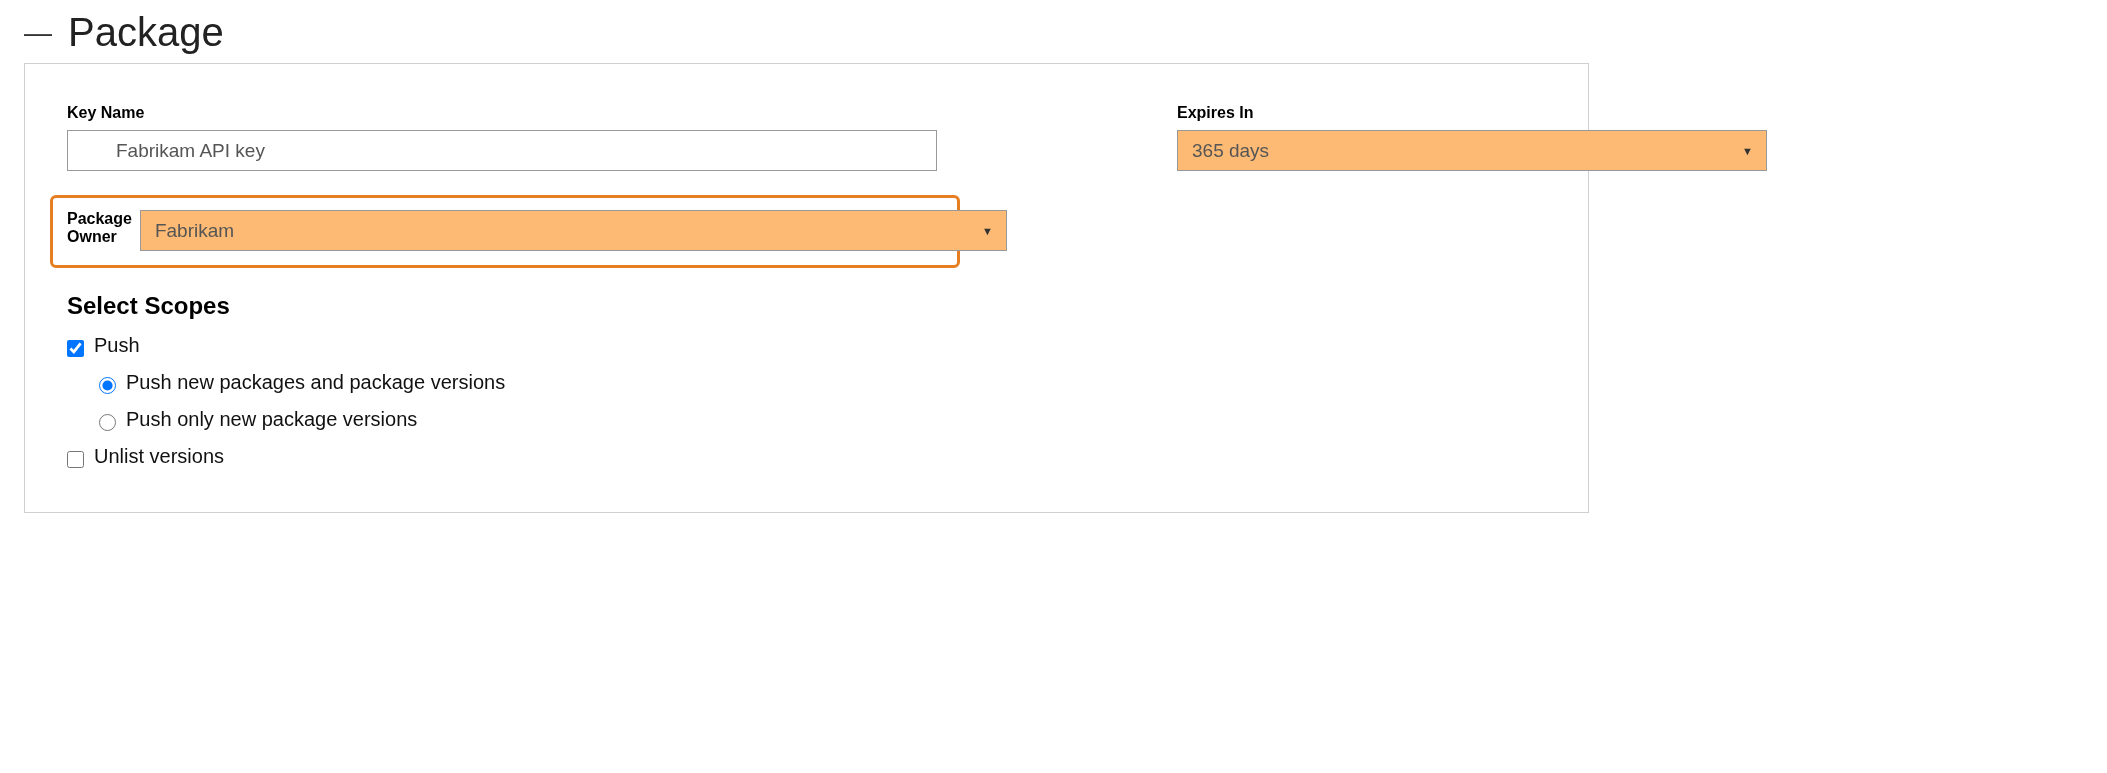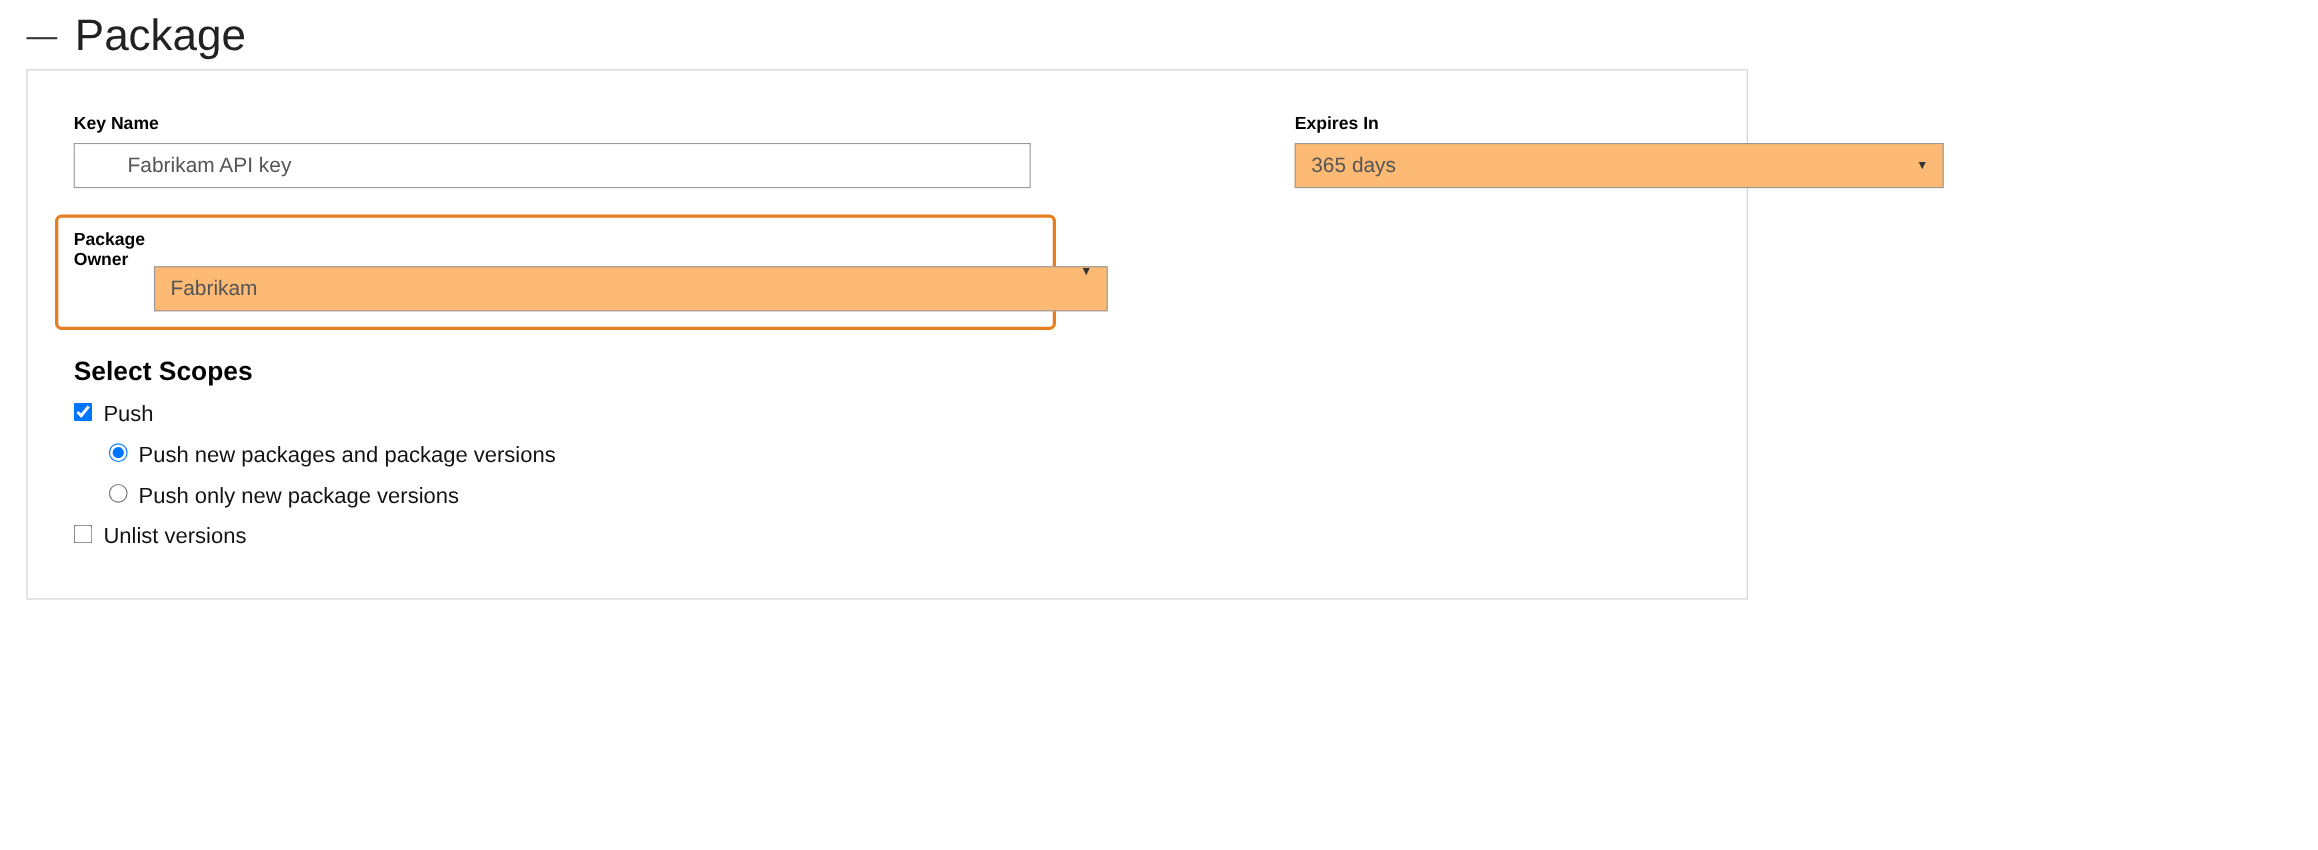--- a/index.html
+++ b/index.html
@@ -103,31 +103,30 @@
       padding: 12px 14px 14px 14px;
       margin-left: -17px;
       margin-bottom: 24px;
       width: 910px;
       display: flex;
       flex-direction: row;
       gap: 8px;
     }
     .highlighted-group .select-wrapper .select-input {
       width: 867px;
-      margin-top: 32px;
     }
     .scopes-heading {
       font-size: 24px;
       font-weight: 700;
       color: #000;
       margin-bottom: 14px;
     }
     .scope-option {
       display: flex;
-      align-items: flex-start;
+      align-items: flex-end;
       gap: 10px;
       margin-bottom: 14px;
       font-size: 20px;
       color: #111;
     }
     .scope-subgroup {
       margin-left: 32px;
     }
     input[type="checkbox"] {
       width: 17px;

